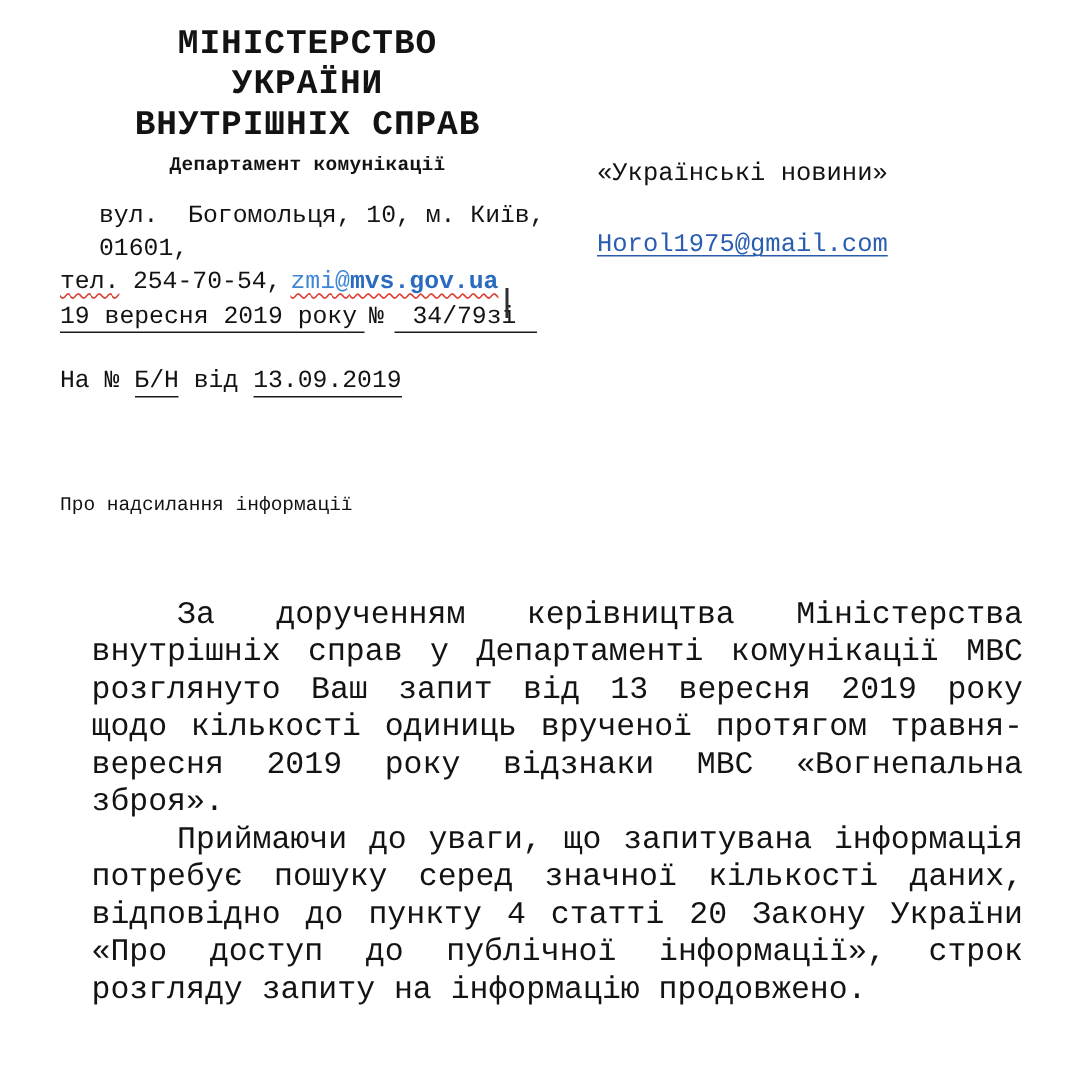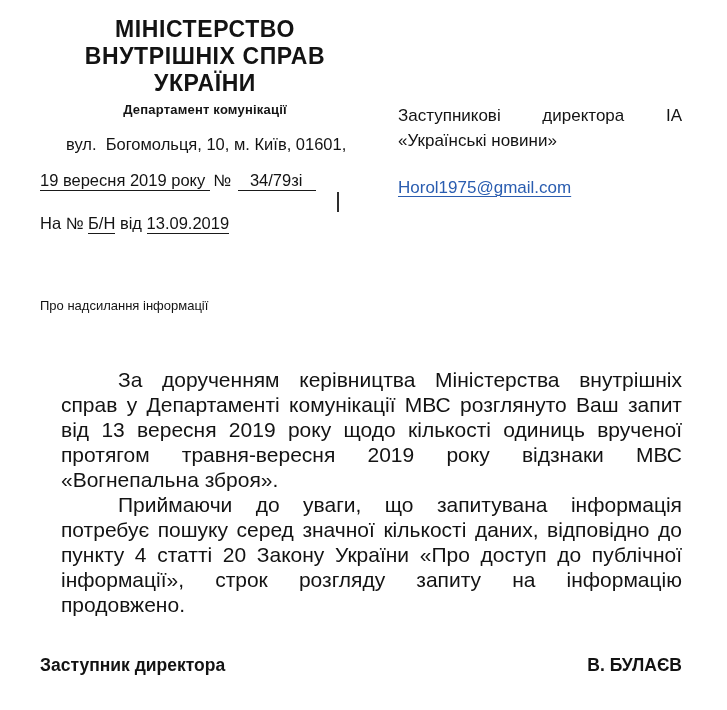--- a/index.html
+++ b/index.html
@@ -3,21 +3,21 @@
 <meta charset="utf-8">
 <style>
   html,body{margin:0;padding:0;background:#ffffff;}
   .page{
     position:relative;
     width:720px;height:710px;
     box-sizing:border-box;
     padding:16px 38px 18px 40px;
     background:#ffffff;
     color:#131313;
-    font-family:Liberation Sans, sans-serif;
+    font-family:Liberation Mono, monospace;
     overflow:hidden;
   }
   .header-row{display:flex;gap:28px;}
   .col-left{width:330px;flex:0 0 330px;}
   .col-right{flex:1;min-width:0;}
 
   .ministry{
     text-align:center;font-weight:bold;
     font-size:23px;line-height:27px;letter-spacing:0.6px;
   }
@@ -32,21 +32,21 @@
     text-decoration-style:wavy;
     text-decoration-color:#e03c31;
     text-decoration-thickness:1px;
     text-underline-offset:3px;
   }
   .phone-num{margin-left:9px;}
   .mast-email{margin-left:6px;white-space:nowrap;cursor:pointer;}
   .mast-email .em-user{color:#3f87d6;}
   .mast-email .em-domain{color:#2a6bbf;font-weight:bold;}
 
-  .date-line{margin-top:13px;font-size:16.5px;line-height:24px;}
+  .date-line{font-size:16.5px;line-height:24px;}
   .u-seg{border-bottom:1.2px solid #1a1a1a;padding-bottom:1px;}
   .seg-date{padding-right:5px;}
   .seg-no{margin-left:3px;}
   .seg-num{margin-left:7px;padding-left:12px;padding-right:14px;}
   .ref-line{margin-top:19px;font-size:16.5px;line-height:24px;}
 
   .text-cursor{
     position:absolute;left:337px;top:192px;
     width:1.5px;height:20px;background:#2e2e2e;
   }
@@ -77,45 +77,43 @@
 </head>
 <body>
 
 <div class="page">
 
   <div class="header-row">
 
     <div class="col-left">
       <div class="ministry">
         <div>МІНІСТЕРСТВО</div>
+        <div>УКРАЇНИ</div>
         <div>ВНУТРІШНІХ СПРАВ</div>
-        <div>УКРАЇНИ</div>
       </div>
       <div class="department">Департамент комунікації</div>
 
       <div class="addr">
         <div class="addr-line1">вул.&nbsp; Богомольця, 10, м. Київ, 01601,</div>
+        <div class="addr-line2">
+          <span class="squiggle">тел.</span><span class="phone-num">254-70-54,</span><span class="mast-email squiggle"><span class="em-user">zmi@</span><span class="em-domain">mvs.gov.ua</span></span>
+        </div>
       </div>
 
       <div class="date-line">
         <span class="u-seg seg-date">19 вересня 2019 року</span><span class="seg-no">№</span><span class="u-seg seg-num">34/79зі</span>
       </div>
 
       <div class="ref-line">
         <span>На № </span><span class="u-seg">Б/Н</span><span> від </span><span class="u-seg">13.09.2019</span>
       </div>
     </div>
 
     <div class="col-right">
       <div class="rcpt">
-        <div class="rcpt-l1">
-          <span>Заступникові</span>
-          <span>директора</span>
-          <span>ІА</span>
-        </div>
         <div class="rcpt-l2">«Українські новини»</div>
         <span class="rcpt-email">Horol1975@gmail.com</span>
       </div>
     </div>
 
   </div>
 
   <div class="text-cursor"></div>
 
   <div class="subject">Про надсилання інформації</div>

